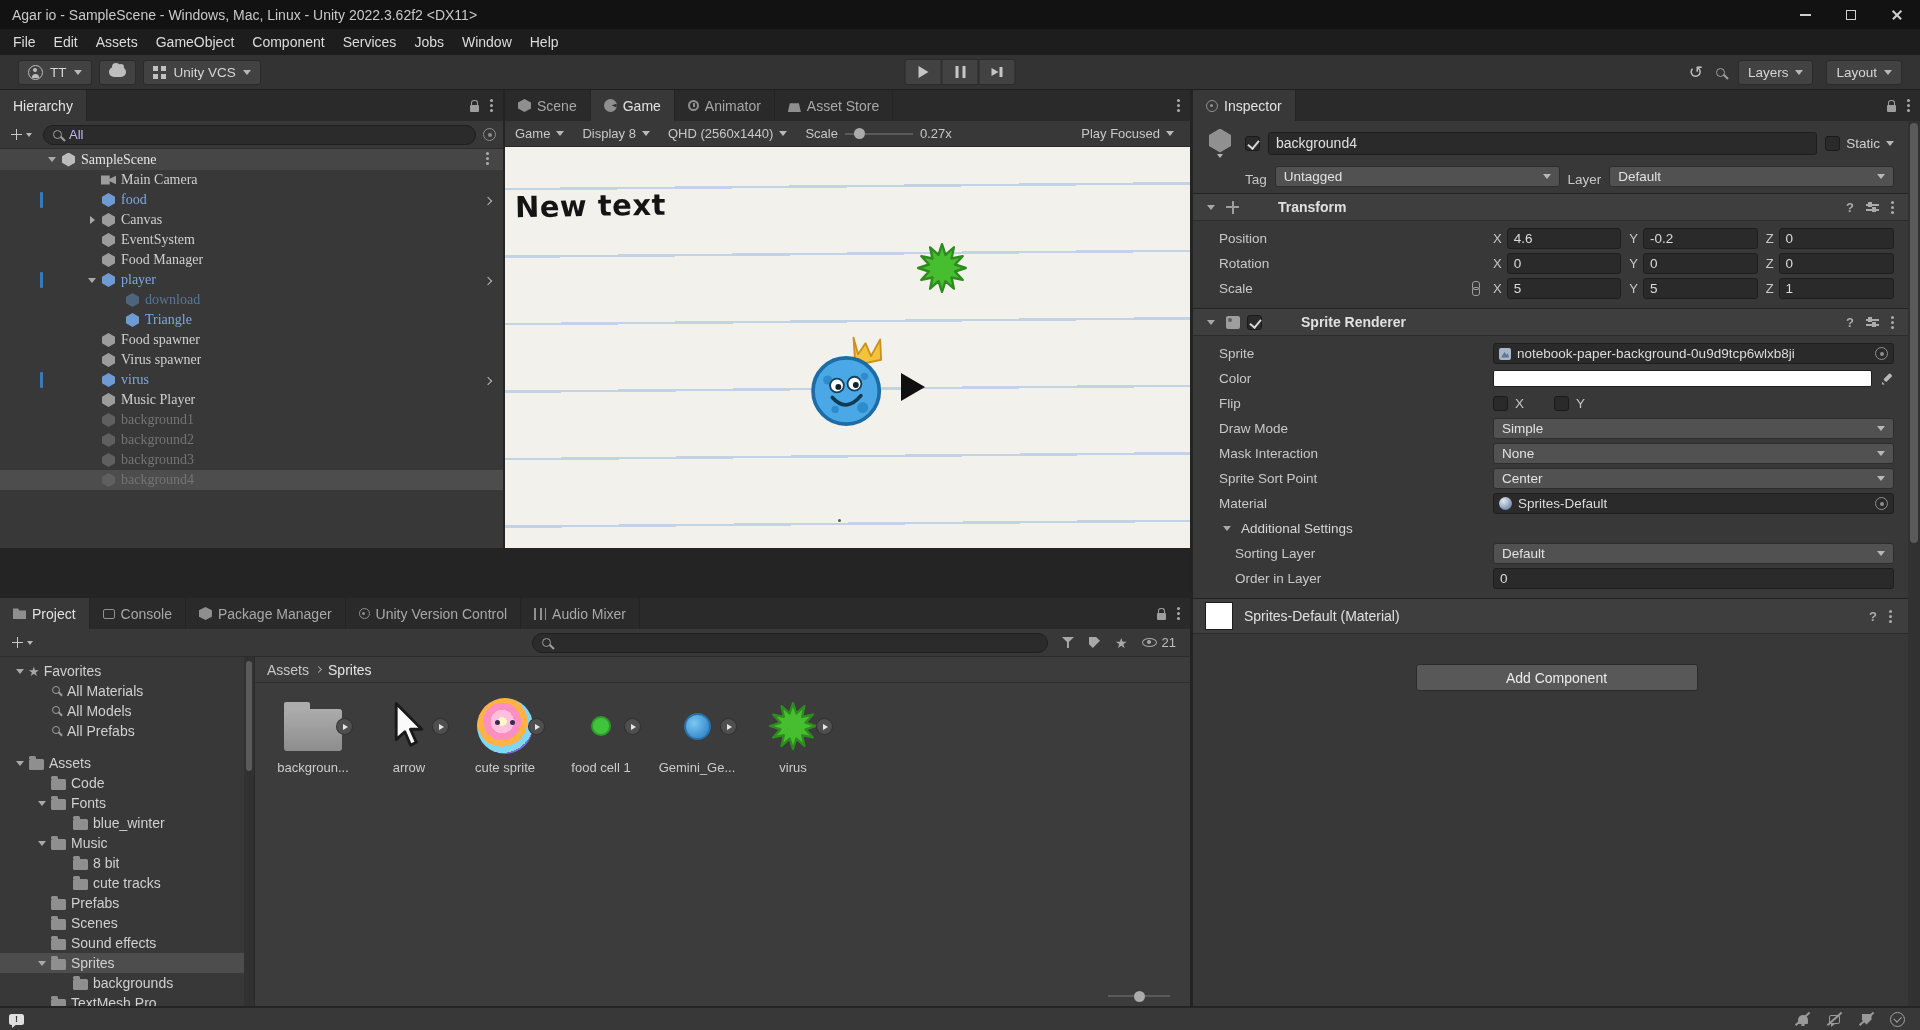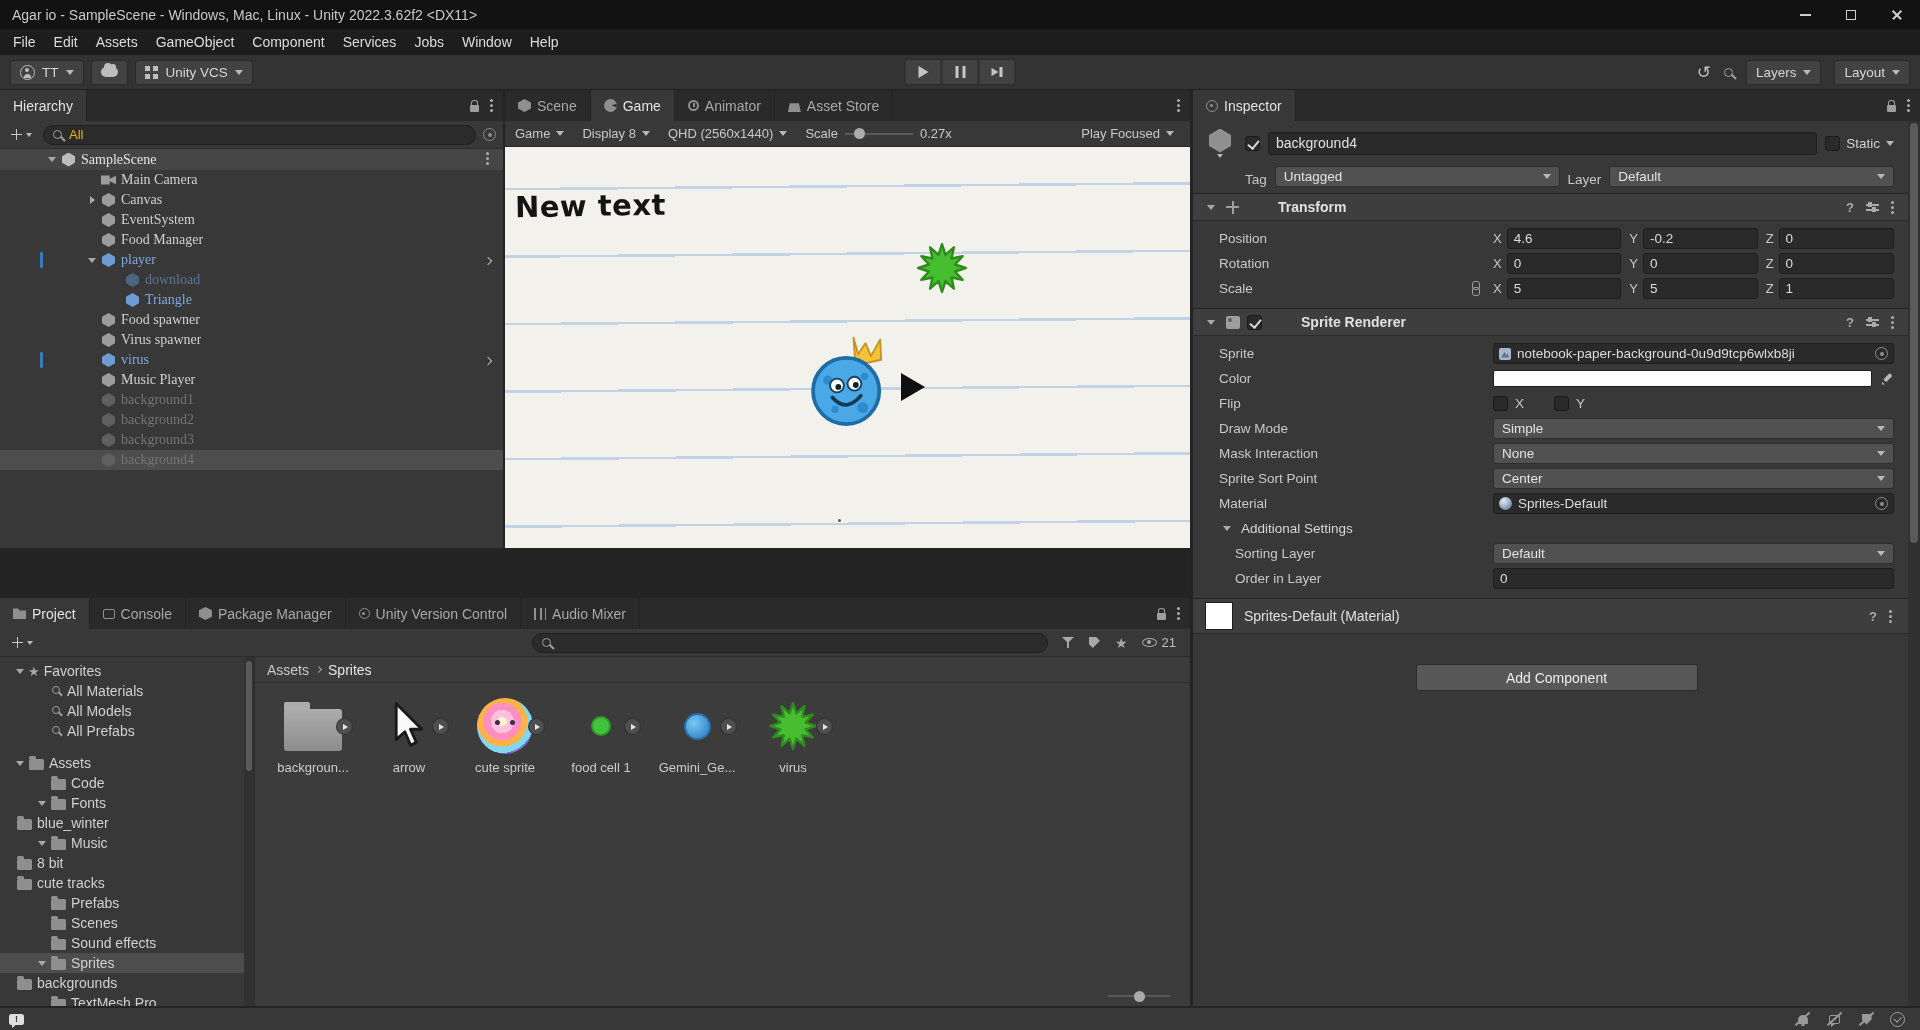--- a/index.html
+++ b/index.html
@@ -19,21 +19,21 @@
   .wb-box { width: 10px; height: 10px; border: 1.5px solid #CFCFCF; display: inline-block; }
   .wb-x { position: relative; width: 12px; height: 12px; display: inline-block; }
   .wb-x::before, .wb-x::after { content: ''; position: absolute; left: 0; top: 5px; width: 12px; height: 1.6px; background: #CFCFCF; }
   .wb-x::before { transform: rotate(45deg); } .wb-x::after { transform: rotate(-45deg); }
 
   
   .menubar { height: 26px; background: #1D1D1D; display: flex; align-items: center; padding-left: 4px; }
   .menu-item { padding: 3px 9px; font-size: 14px; color: #DCDCDC; }
 
   
-  .toolbar { height: 35px; background: #333333; border-bottom: 1px solid #1E1E1E; display: flex; align-items: center; padding: 0 10px; position: relative; }
+  .toolbar { height: 35px; background: #333333; border-bottom: 1px solid #1E1E1E; display: flex; align-items: center; padding: 0 18px; position: relative; }
   .tb-group { display: flex; align-items: center; gap: 7px; }
   .tb-btn { height: 25px; display: flex; align-items: center; gap: 7px; padding: 0 9px; background: #424242; border: 1px solid #2A2A2A; border-radius: 3px; font-size: 13.5px; color: #D6D6D6; }
   .tb-center { position: absolute; left: 50%; transform: translateX(-50%); display: flex; }
   .pbtn { width: 37px; height: 26px; background: #424242; border: 1px solid #2A2A2A; display: flex; align-items: center; justify-content: center; }
   .pbtn.first { border-radius: 3px 0 0 3px; } .pbtn.last { border-radius: 0 3px 3px 0; }
   .tb-right { margin-left: auto; display: flex; align-items: center; gap: 13px; }
 
   .caret { width: 0; height: 0; border-left: 4px solid transparent; border-right: 4px solid transparent; border-top: 5px solid #B8B8B8; display: inline-block; flex-shrink: 0; }
   .caret.tiny { border-left-width: 3px; border-right-width: 3px; border-top-width: 4px; }
   .play-tri { width: 0; height: 0; border-left: 10px solid #C6C6C6; border-top: 6px solid transparent; border-bottom: 6px solid transparent; display: inline-block; }
@@ -115,21 +115,21 @@
   .tic-unity-version-control { border: 1.8px solid #8F8F8F; border-radius: 50%; width: 11px; height: 11px; }
   .tic-unity-version-control::after { content: ''; position: absolute; left: 2.6px; top: 2.6px; width: 3px; height: 3px; border-radius: 50%; background: #8F8F8F; }
   .tic-audio-mixer { background: repeating-linear-gradient(90deg, #8F8F8F 0 2px, transparent 2px 5.5px); width: 12px; height: 12px; }
   .tic-inspector { border: 1.8px solid #8F8F8F; border-radius: 50%; width: 12px; height: 12px; }
   .tic-inspector::after { content: ''; position: absolute; left: 3px; top: 3px; width: 3px; height: 3px; border-radius: 50%; background: #8F8F8F; }
 
   
   .h-toolbar { height: 28px; display: flex; align-items: center; gap: 7px; padding: 0 7px; border-bottom: 1px solid #2C2C2C; flex-shrink: 0; }
   .add-btn { display: flex; align-items: center; gap: 4px; padding: 2px 4px; }
   .searchbox { flex: 1; height: 20px; background: #2B2B2B; border: 1px solid #1F1F1F; border-radius: 10px; display: flex; align-items: center; gap: 7px; padding: 0 9px; min-width: 0; }
-  .searchbox input { background: transparent; border: none; outline: none; color: #eab308; font-size: 13px; width: 100%; }
+  .searchbox input { background: transparent; border: none; outline: none; color: #c4b5fd; font-size: 13px; width: 100%; }
   .tree { flex: 1; overflow: hidden; position: relative; font-family: Liberation Serif, serif; }
   .scene-row { height: 21px; background: #464646; display: flex; align-items: center; padding-left: 44px; position: relative; }
   .ic-scene { width: 13px; height: 14px; background: #BCBCBC; clip-path: polygon(50% 0, 100% 27%, 100% 73%, 50% 100%, 0 73%, 0 27%); margin: 0 2px; }
   .scene-row .lbl { color: #E4E4E4; }
   .scene-row .i-kebab { position: absolute; right: 14px; top: 8px; }
   .h-row { height: 20px; display: flex; align-items: center; position: relative; }
   .h-row.lvl1 { padding-left: 84px; }
   .h-row.lvl2 { padding-left: 108px; }
   .h-row.selected { background: #4D4D4D; }
   .fold { width: 16px; min-width: 16px; display: flex; align-items: center; justify-content: center; }
@@ -168,21 +168,21 @@
   .p-toolbar { height: 28px; display: flex; align-items: center; padding: 0 8px; border-bottom: 1px solid #2C2C2C; flex-shrink: 0; }
   .p-toolbar .spacer { flex: 1; }
   .p-search { width: 418px; }
   .p-icons { display: flex; align-items: center; gap: 15px; margin-left: 14px; }
   .p-count { display: flex; align-items: center; gap: 5px; margin-left: 14px; padding-right: 6px; font-size: 13px; color: #BDBDBD; }
   .p-content { flex: 1; display: flex; min-height: 0; }
   .p-tree { width: 255px; border-right: 1px solid #2A2A2A; position: relative; padding-top: 4px; overflow: hidden; }
   .p-row { height: 20px; display: flex; align-items: center; }
   .p-row.plvl0 { padding-left: 12px; }
   .p-row.plvl1 { padding-left: 34px; }
-  .p-row.plvl2 { }
+  .p-row.plvl2 { padding-left: 56px; }
   .p-row.selected { background: #4D4D4D; }
   .tree-gap { height: 12px; }
   .i-star-ic::before { content: '★'; color: #A8A8A8; font-size: 13px; line-height: 1; }
   .i-search-ic { width: 8px; height: 8px; border: 1.5px solid #9E9E9E; border-radius: 50%; position: relative; margin: 0 3px 2px 2px; }
   .i-search-ic::after { content: ''; position: absolute; width: 5px; height: 1.5px; background: #9E9E9E; transform: rotate(45deg); right: -4px; bottom: -1.5px; }
   .i-folder-ic { width: 15px; height: 11px; background: #8F8F8F; border-radius: 1.5px; position: relative; margin: 2px 1px 0 1px; }
   .i-folder-ic::before { content: ''; position: absolute; top: -3px; left: 0; width: 7px; height: 3px; background: #8F8F8F; border-radius: 1.5px 1.5px 0 0; }
   .p-scroll { position: absolute; right: 0; top: 0; bottom: 0; width: 10px; background: #313131; }
   .p-scroll .sc-thumb { position: absolute; left: 2px; right: 2px; top: 4px; height: 110px; background: #5A5A5A; border-radius: 4px; }
   .p-grid-area { flex: 1; display: flex; flex-direction: column; background: #3C3C3C; position: relative; min-width: 0; }
@@ -378,20 +378,27 @@
             <span class="ic-scene" style="margin-left:18px"></span>
             <span class="lbl">SampleScene</span>
             <span class="i-kebab"></span>
           </div>
           <div>
               <div class="h-row lvl1">
                 <span class="fold"></span>
                 <span class="ic ic-camera"></span>
                 <span class="lbl">Main Camera</span>
               </div>
+              <div class="h-row lvl1 prefab">
+                <span class="accent-bar"></span>
+                <span class="fold"></span>
+                <span class="ic ic-cube"></span>
+                <span class="lbl">food</span>
+                <span class="pchev"><span class="chev-r"></span></span>
+              </div>
               <div class="h-row lvl1">
                 <span class="fold">
                   <span class="tri-r"></span>
                 </span>
                 <span class="ic ic-cube"></span>
                 <span class="lbl">Canvas</span>
               </div>
               <div class="h-row lvl1">
                 <span class="fold"></span>
                 <span class="ic ic-cube"></span>

